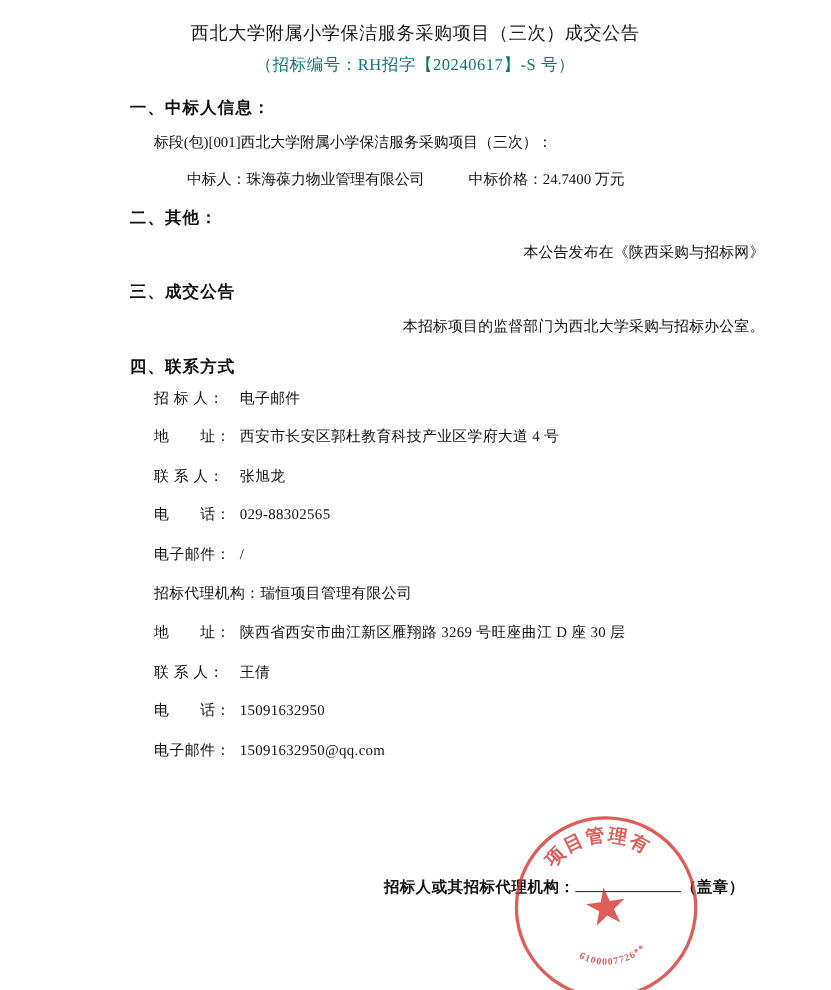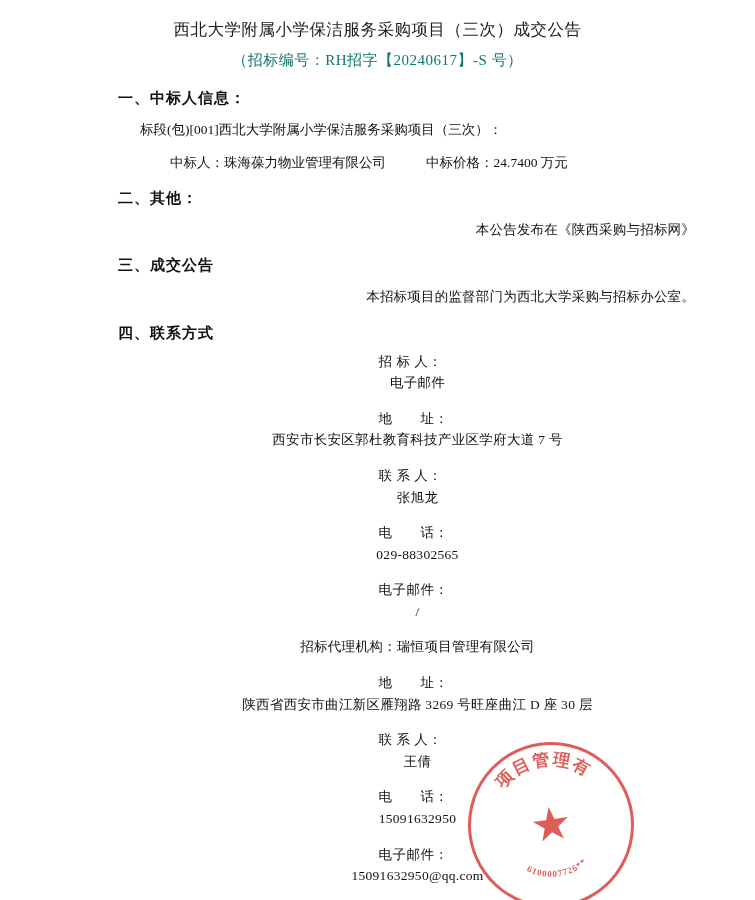--- a/index.html
+++ b/index.html
@@ -69,22 +69,21 @@
     gap: 40px;
   }
   .contact-block {
     margin-top: 6px;
   }
   .contact-row {
     font-size: 13.5px;
     margin: 0 0 14px 80px;
     line-height: 1.6;
     display: flex;
-    align-items: center;
-    flex-direction: column;
+    align-items: flex-start;
   }
   .contact-label {
     display: inline-block;
     width: 78px;
     flex: none;
     letter-spacing: 0.5px;
   }
   .contact-value {
     letter-spacing: 0.3px;
   }
@@ -191,21 +190,21 @@
   <div class="section">
     <div class="section-heading tight">四、联系方式</div>
 
     <div class="contact-block">
       <div class="contact-row">
         <span class="contact-label">招 标 人：</span>
         <span class="contact-value">电子邮件</span>
       </div>
       <div class="contact-row">
         <span class="contact-label">地　　址：</span>
-        <span class="contact-value">西安市长安区郭杜教育科技产业区学府大道 7 号</span>
+        <span class="contact-value">西安市长安区郭杜教育科技产业区学府大道 4 号</span>
       </div>
       <div class="contact-row">
         <span class="contact-label">联 系 人：</span>
         <span class="contact-value">张旭龙</span>
       </div>
       <div class="contact-row">
         <span class="contact-label">电　　话：</span>
         <span class="contact-value">029-88302565</span>
       </div>
       <div class="contact-row">
@@ -233,20 +232,23 @@
       <div class="contact-row">
         <span class="contact-label">电子邮件：</span>
         <span class="contact-value">15091632950@qq.com</span>
       </div>
     </div>
   </div>
 
   <div class="spacer-lg"></div>
 
 
+  <div class="sign-row-2">
+    <span>招标人或其招标代理机构：</span><span class="underline-blank" style="width:96px"></span><span>（盖章）</span>
+  </div>
 
   <div class="seal">
     <svg class="seal-arc" viewBox="0 0 160 160">
       <defs>
         <path id="arcTop" d="M 20,80 A 60,60 0 0 1 140,80" fill="none"></path>
         <path id="arcBottom" d="M 28,80 A 52,52 0 0 0 132,80" fill="none"></path>
       </defs>
       <text><textPath href="#arcTop" startOffset="50%" text-anchor="middle" id="sealTop">项目管理有</textPath></text>
       <text class="small"><textPath href="#arcBottom" startOffset="50%" text-anchor="middle" id="sealCode">6100007726**</textPath></text>
     </svg>

